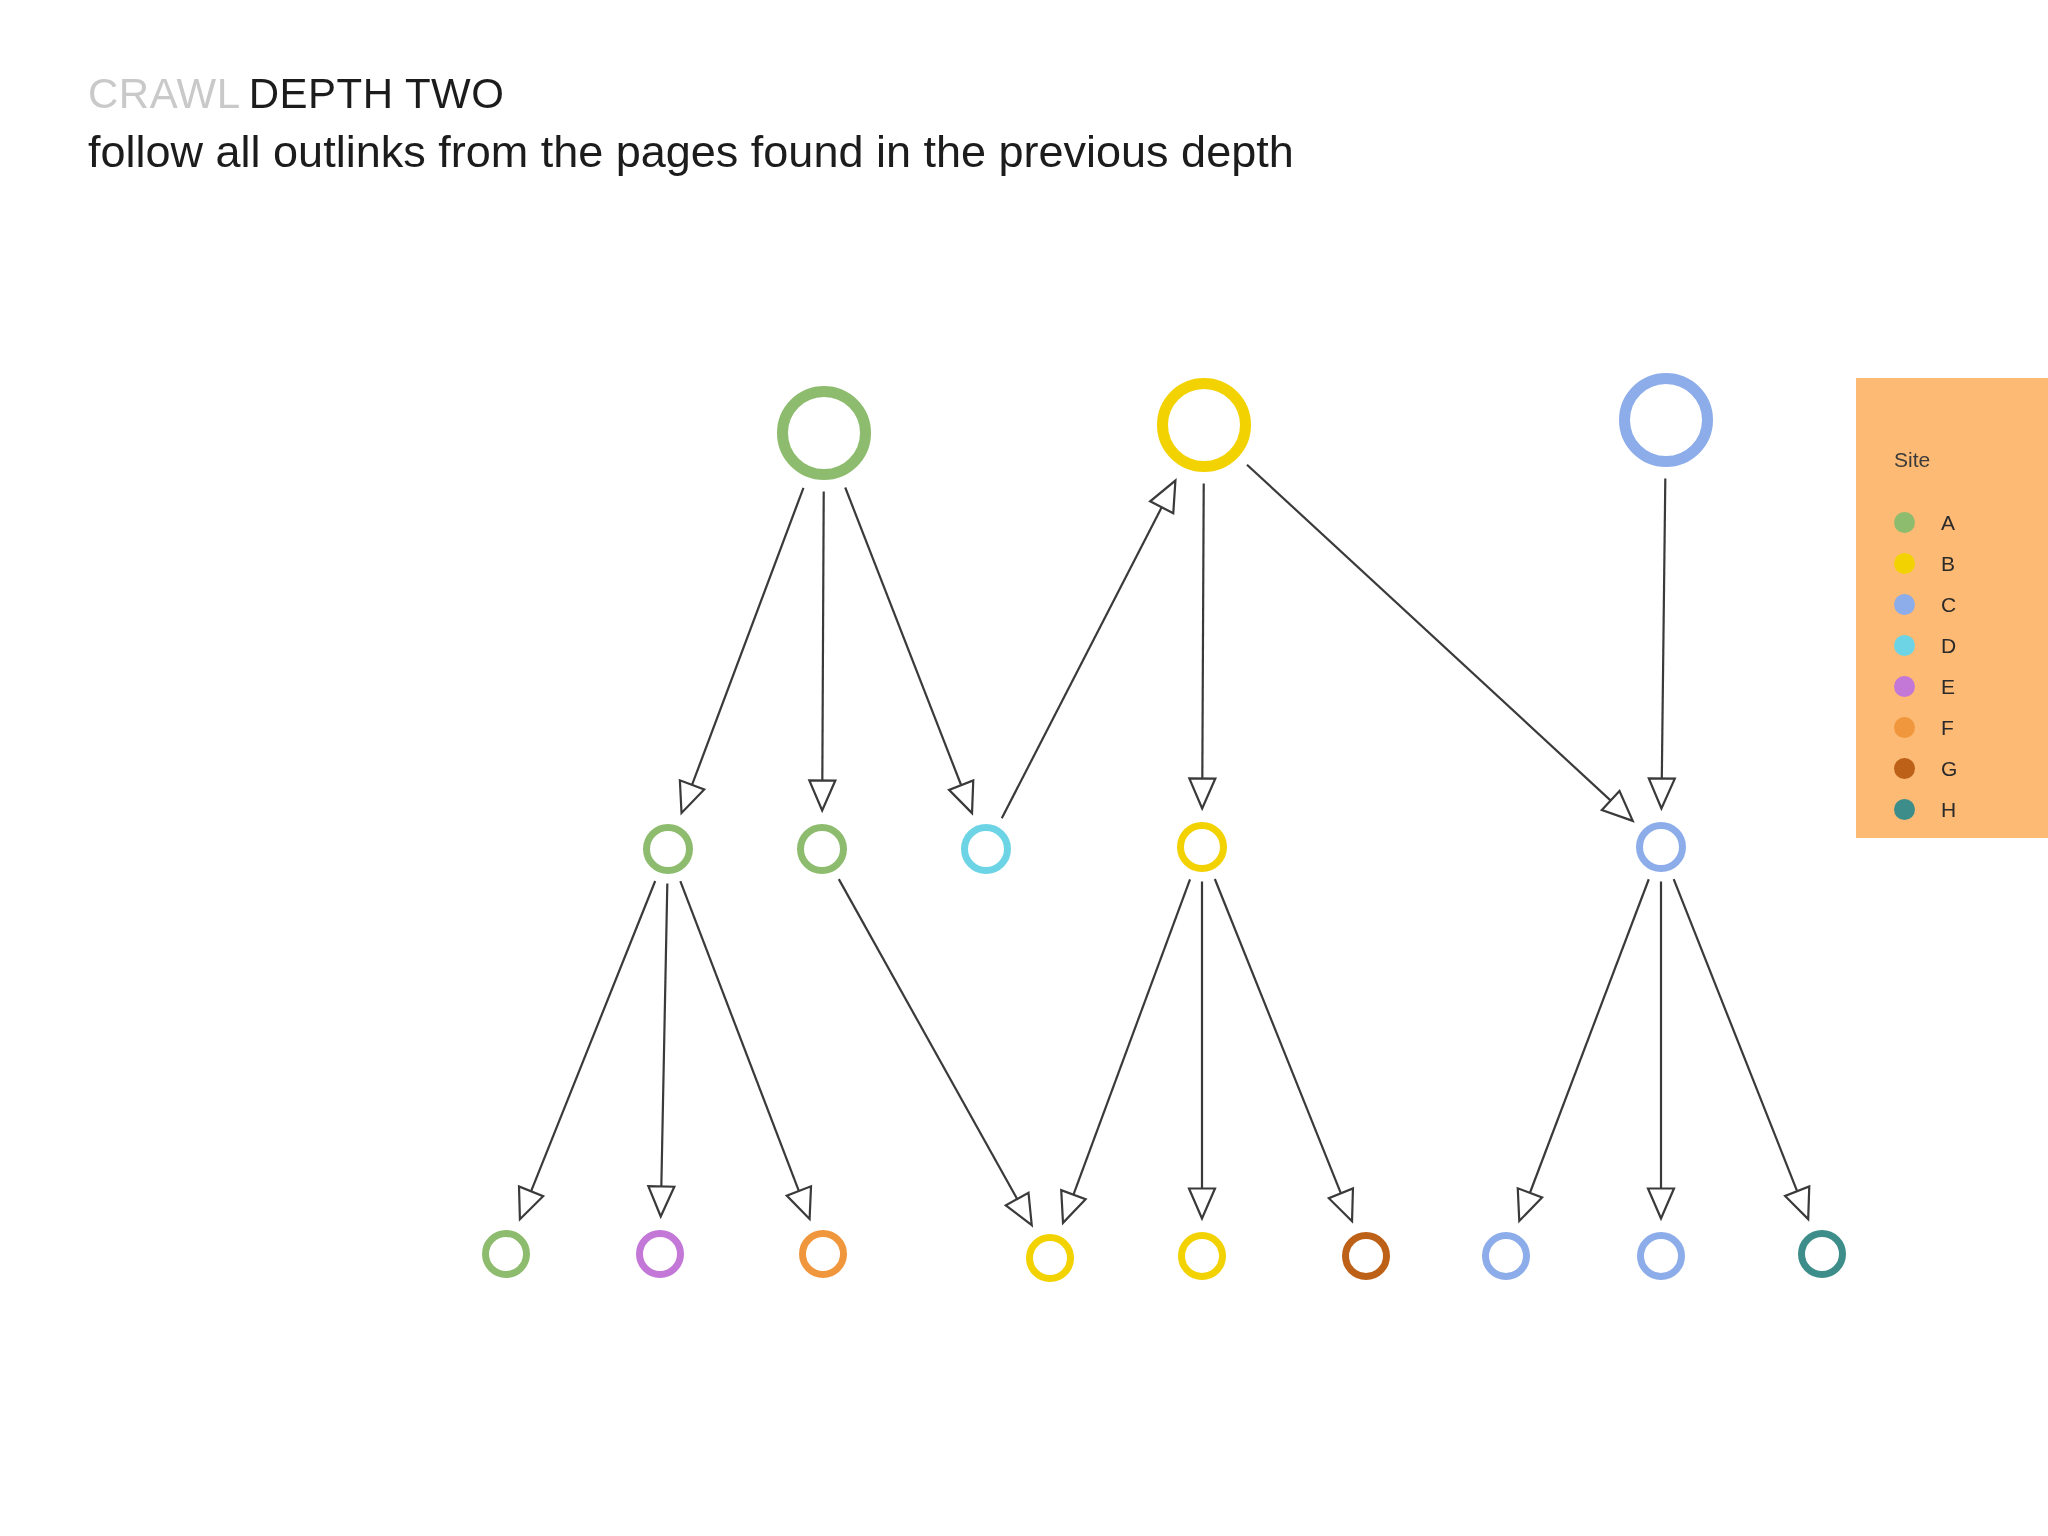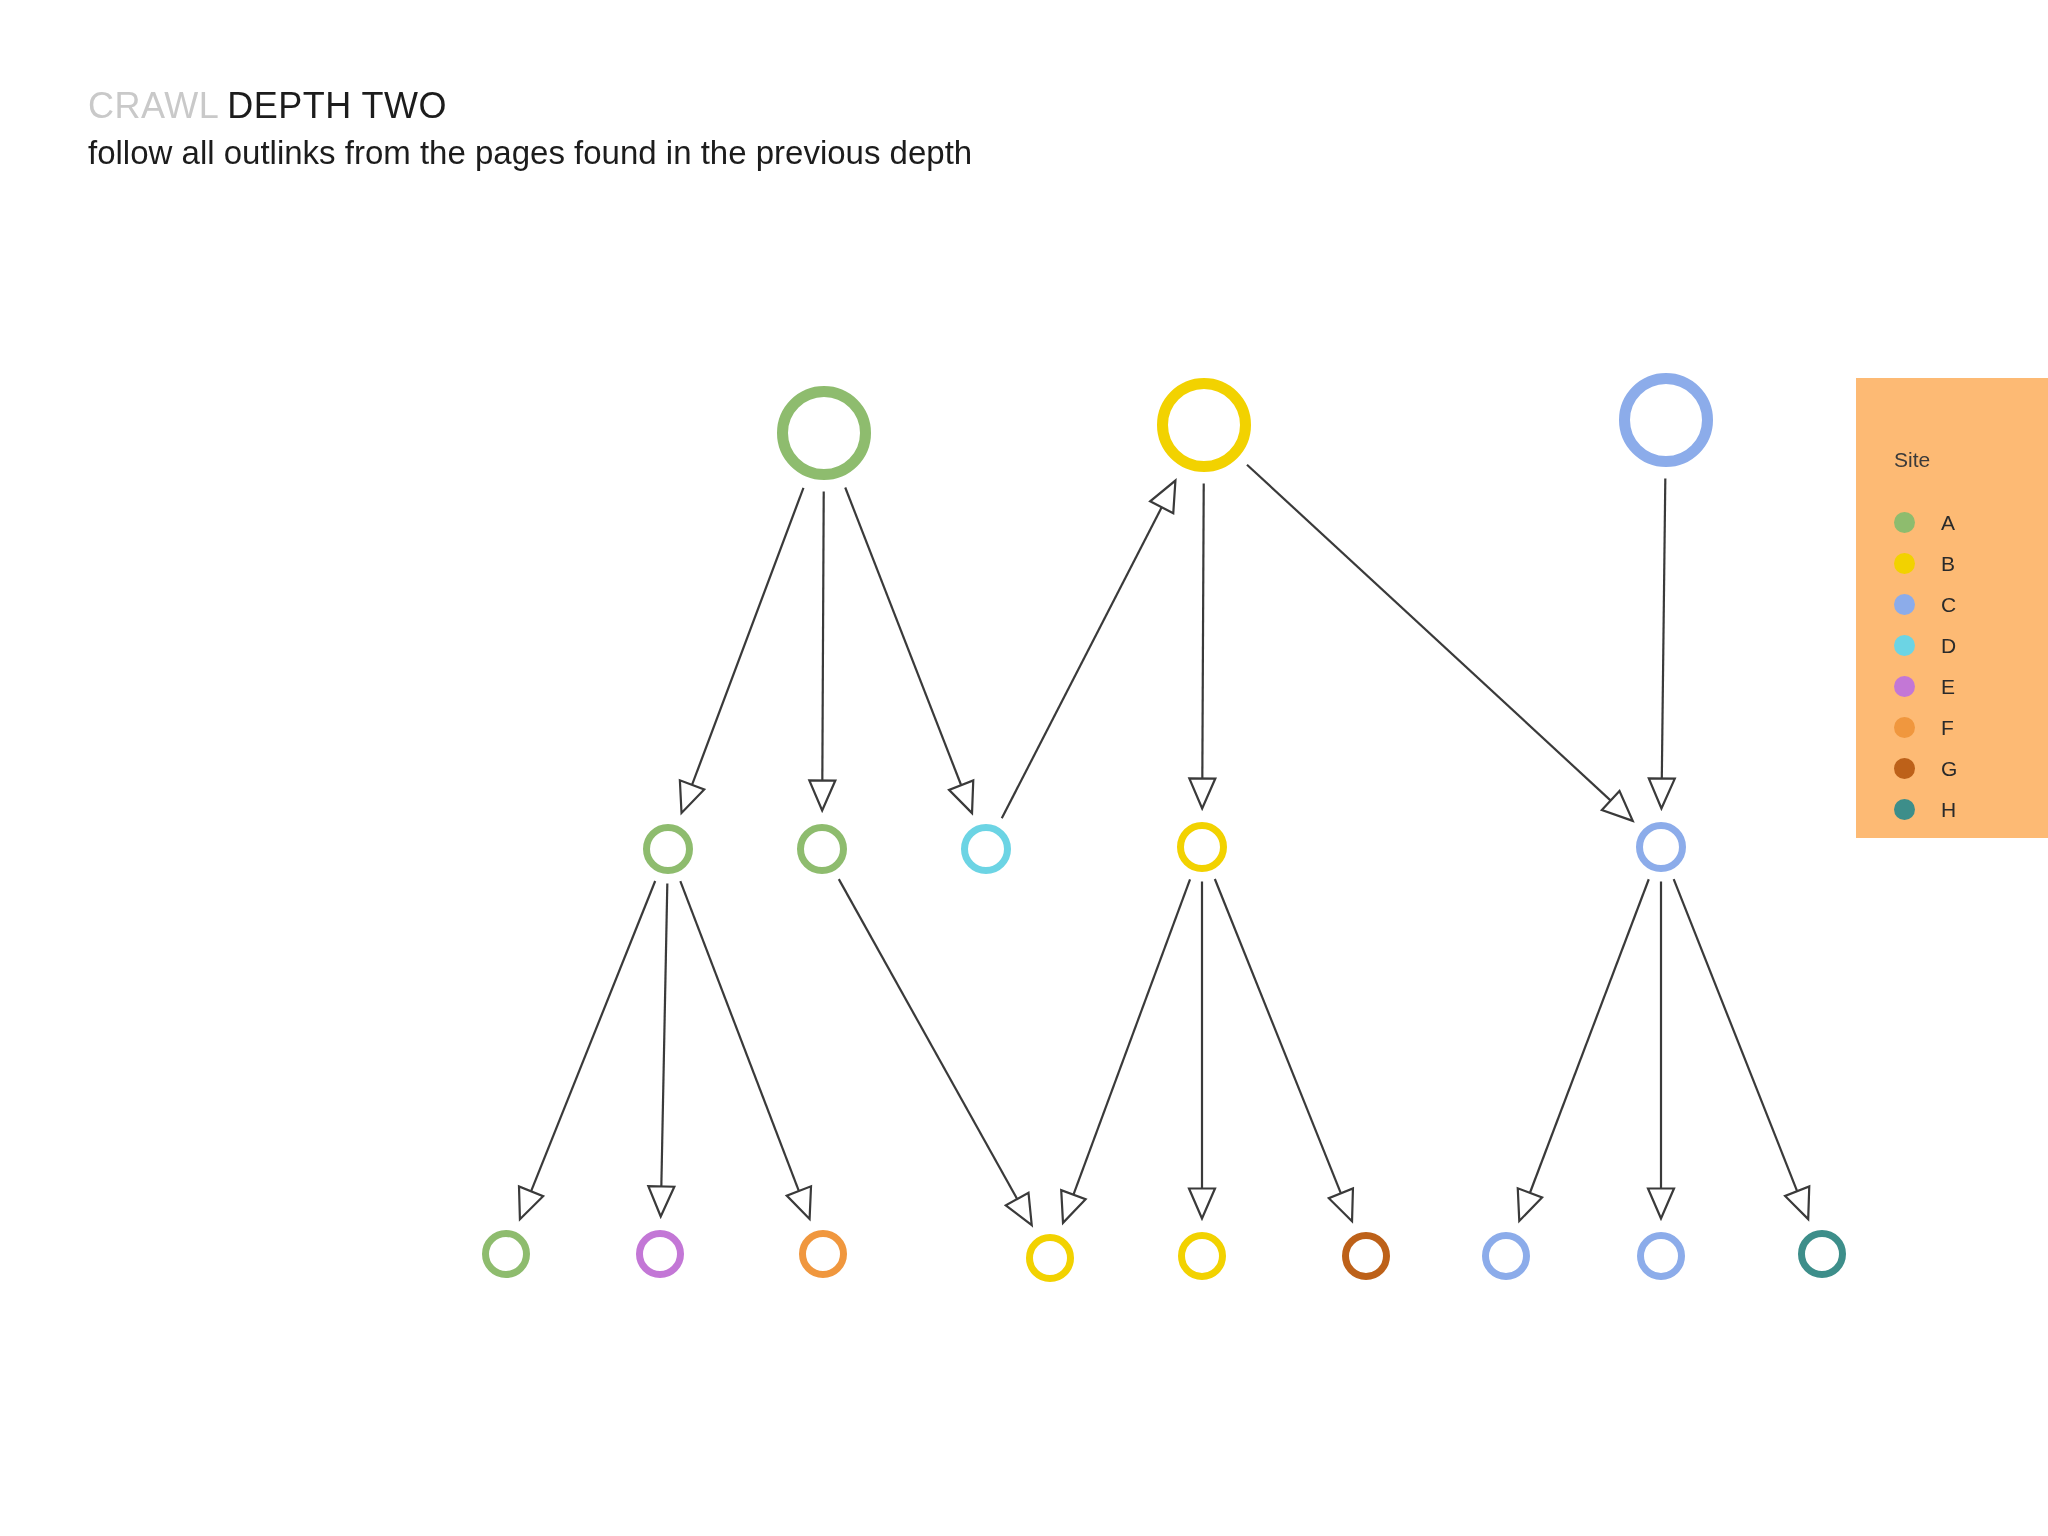--- a/index.html
+++ b/index.html
@@ -17,37 +17,36 @@
   }
 
   
   #header {
     position: absolute;
     left: 88px;
     top: 70px;
     width: 1500px;
   }
   #title-line {
-    font-size: 36px;
+    font-size: 42px;
     letter-spacing: 0.5px;
     line-height: 1.12;
     white-space: nowrap;
-    margin-top: 16px;
   }
   #title-crawl {
     color: #c9c9c9;
     font-weight: 400;
   }
   #title-main {
     color: #1c1c1c;
     font-weight: 500;
     margin-left: 8px;
   }
   #subtitle {
-    font-size: 33px;
+    font-size: 45px;
     color: #1c1c1c;
     font-weight: 400;
     line-height: 1.3;
     margin-top: 6px;
     white-space: nowrap;
   }
 
   
   #diagram {
     position: absolute;

